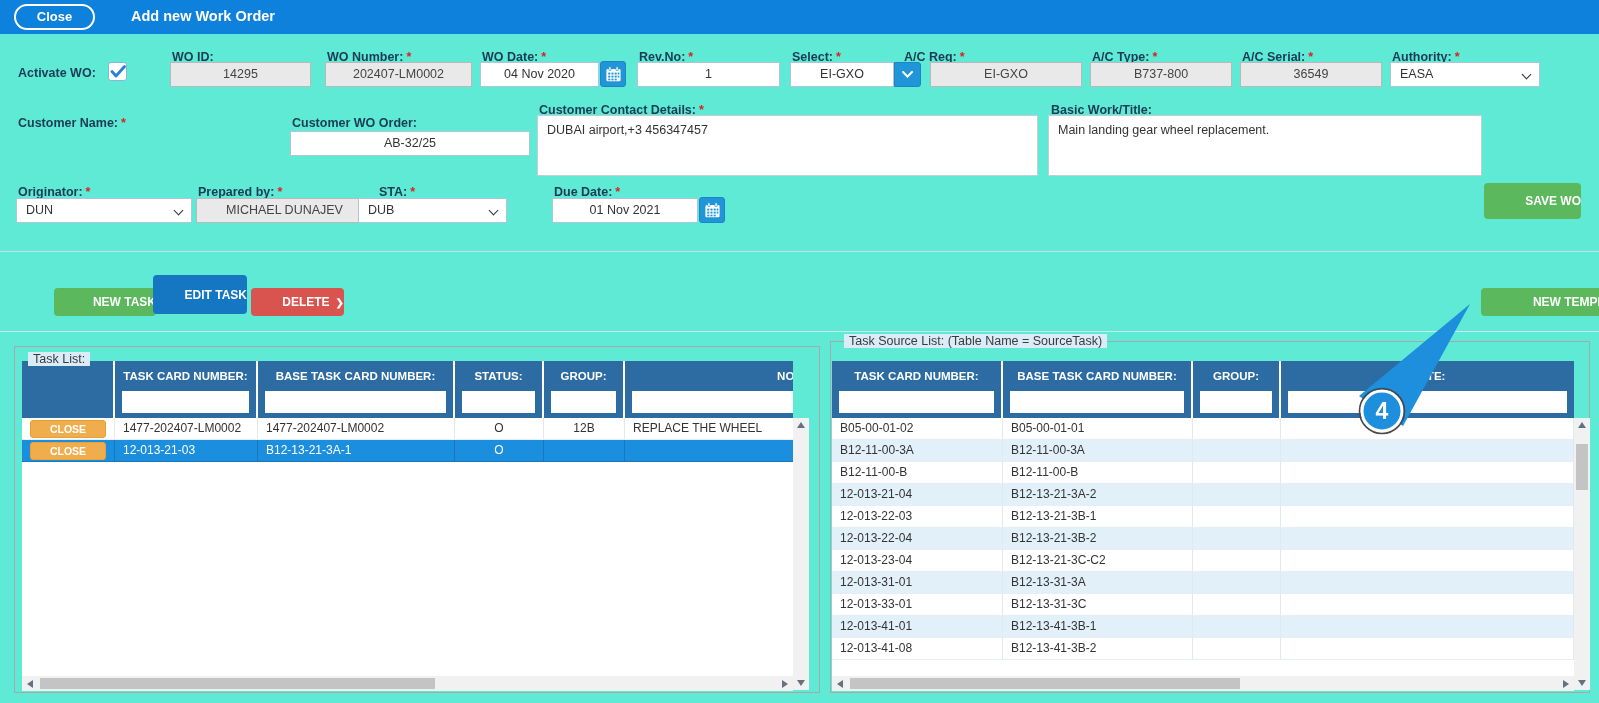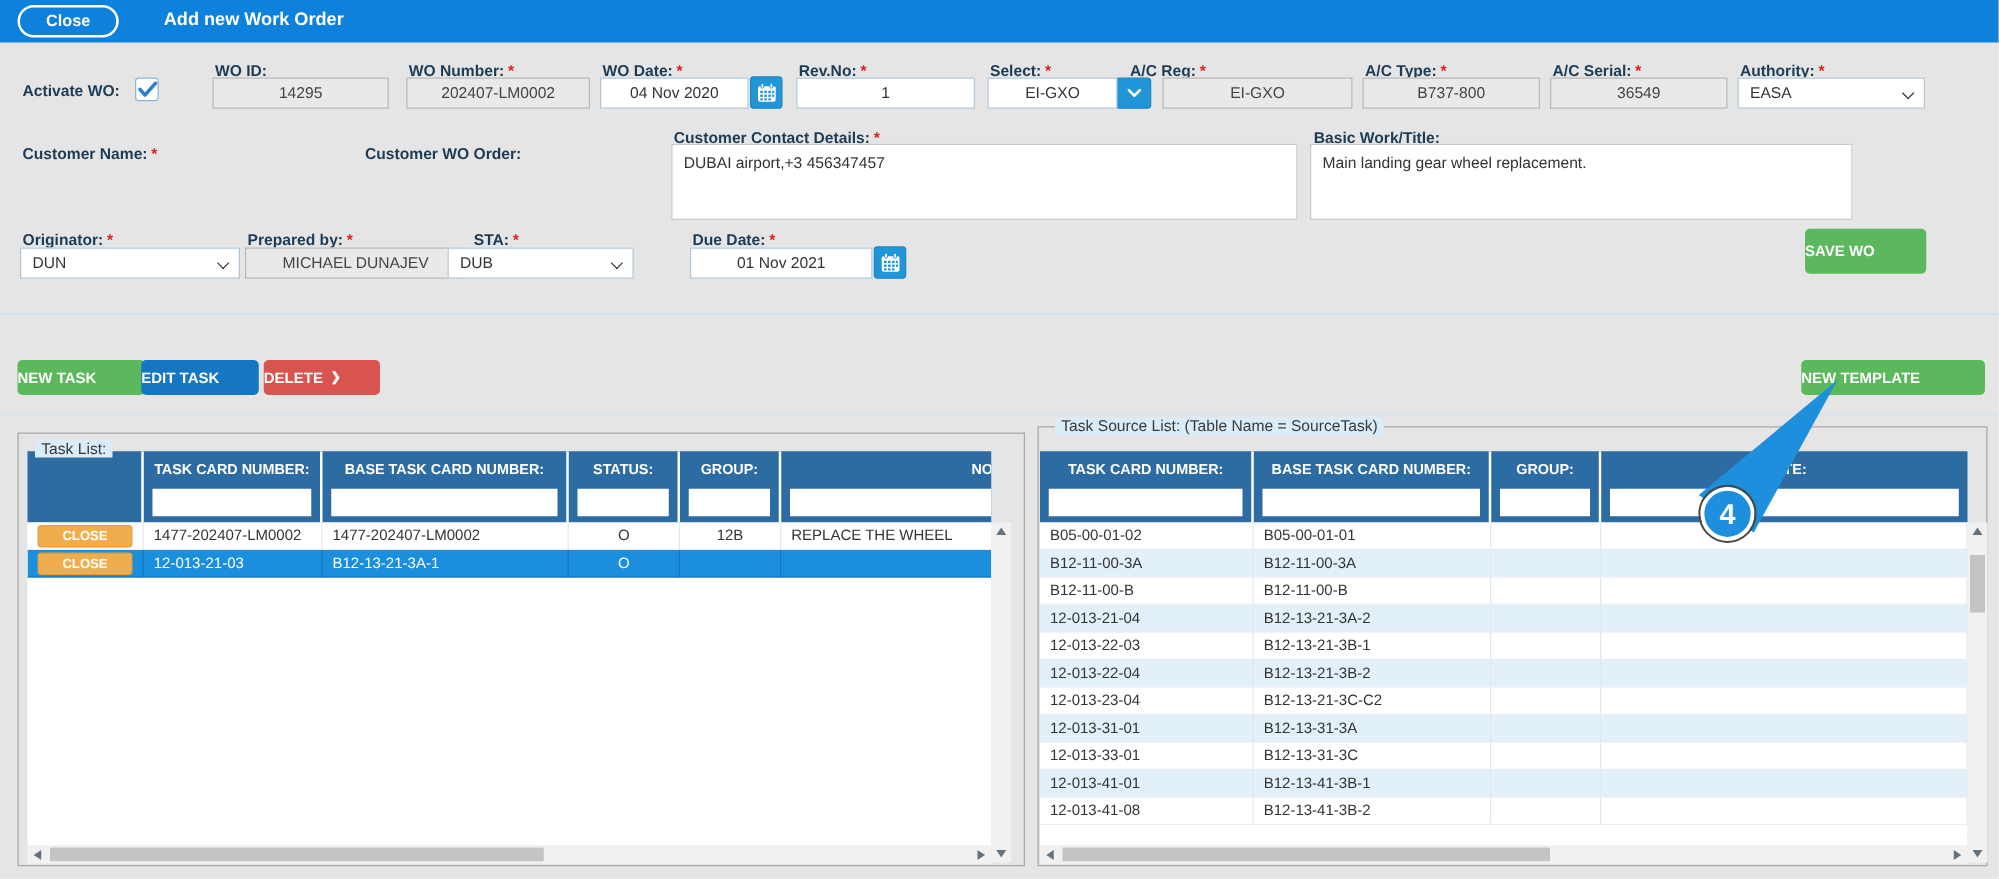--- a/index.html
+++ b/index.html
@@ -1,38 +1,38 @@
 <!DOCTYPE html>
 <html><head>
 <meta charset="utf-8">
 <style>
   * { margin:0; padding:0; box-sizing:border-box; }
   body { font-family:"Liberation Sans", sans-serif; }
-  .page { position:relative; width:1599px; height:703px; background:#e5e5e5; overflow:hidden; font-family:"Liberation Sans", sans-serif; }
+  .page { position:relative; width:1599px; height:703px; background:#5eead4; overflow:hidden; font-family:"Liberation Sans", sans-serif; }
 
   
   .topbar { position:absolute; left:0; top:0; width:1599px; height:34px; background:#0d81dc; }
   .btn-close { position:absolute; left:14px; top:4px; width:81px; height:26px; border:2px solid #fff; border-radius:13px; background:transparent; color:#fff; font-size:13px; font-weight:bold; text-align:center; line-height:22px; cursor:pointer; }
   .apptitle { position:absolute; left:131px; top:8px; color:#fff; font-size:14.5px; font-weight:bold; }
 
   
   .lbl { position:absolute; font-size:12.5px; font-weight:bold; color:#1c3b55; white-space:nowrap; }
   .req { color:#e02020; margin-left:3px; font-weight:bold; }
   .inp { position:absolute; height:25px; background:#fff; border:1px solid #aec6d8; font-size:12.5px; color:#333; text-align:center; line-height:23px; overflow:hidden; white-space:nowrap; }
   .ro  { background:#e9e9e9; border-color:#b9b9b9; color:#444; }
   .sel { text-align:left; padding-left:9px; }
   .caret { position:absolute; right:9px; top:8px; width:7px; height:7px; border-right:1.7px solid #333; border-bottom:1.7px solid #333; transform:rotate(45deg); }
   .ta { position:absolute; background:#fff; border:1px solid #c3cdd4; font-size:12.5px; color:#333; padding:6px 9px; line-height:1.35; overflow:hidden; text-align:left; }
   .calbtn { position:absolute; width:26px; height:26px; background:#2095d8; border:1px solid #1b86c4; border-radius:3px; display:flex; align-items:center; justify-content:center; cursor:pointer; }
   .combobtn { position:absolute; width:27px; height:25px; background:#2095d8; border:1px solid #1b86c4; border-radius:0 3px 3px 0; display:flex; align-items:center; justify-content:center; cursor:pointer; }
   .checkbox { position:absolute; left:108px; top:62px; width:19px; height:19px; background:#fff; border:1px solid #8ab6d8; border-radius:3px; display:flex; align-items:center; justify-content:center; cursor:pointer; }
   .hline { position:absolute; left:0; width:1599px; height:1px; }
 
   
-  .btn { position:absolute; border:none; border-radius:4px; color:#fff; font-weight:bold; font-size:12px; font-family:"Liberation Sans",sans-serif; display:flex; align-items:center; justify-content:flex-start; gap:6px; cursor:pointer; }
+  .btn { position:absolute; border:none; border-radius:4px; color:#fff; font-weight:bold; font-size:12px; font-family:"Liberation Sans",sans-serif; display:flex; align-items:center; justify-content:flex-end; gap:6px; cursor:pointer;margin-left:40px; }
   .green { background:#5cb85c; }
   .bblue { background:#1576c2; }
   .bred  { background:#d9534f; }
 
   
   .fset { position:absolute; border:1px solid #a8a8a8; }
   .flegend { position:absolute; font-size:12.5px; color:#3a3a3a; background:#d9ecf8; padding:0 5px; z-index:2; }
 
   
   .thead { position:absolute; background:#2d6ca3; display:flex; overflow:hidden; }
@@ -128,20 +128,21 @@
 
   <div class="lbl" style="left:1242px;top:50px;"><span>A/C Serial:</span><span class="req">*</span></div>
   <div class="inp ro" style="left:1240px;top:62px;width:142px;">36549</div>
 
   <div class="lbl" style="left:1392px;top:50px;"><span>Authority:</span><span class="req">*</span></div>
   <div class="inp sel" style="left:1390px;top:62px;width:150px;"><span>EASA</span><span class="caret"></span></div>
 
   <div class="lbl" style="left:18px;top:116px;"><span>Customer Name:</span><span class="req">*</span></div>
 
   <div class="lbl" style="left:292px;top:116px;"><span>Customer WO Order:</span><span class="req"></span></div>
+  <div class="inp" style="left:290px;top:131px;width:240px;">AB-32/25</div>
 
   <div class="lbl" style="left:539px;top:103px;"><span>Customer Contact Details:</span><span class="req">*</span></div>
   <div class="ta" style="left:537px;top:115px;width:501px;height:61px;">DUBAI airport,+3 456347457</div>
 
   <div class="lbl" style="left:1051px;top:103px;"><span>Basic Work/Title:</span><span class="req"></span></div>
   <div class="ta" style="left:1048px;top:115px;width:434px;height:61px;">Main landing gear wheel replacement.</div>
 
   <div class="lbl" style="left:18px;top:185px;"><span>Originator:</span><span class="req">*</span></div>
   <div class="inp sel" style="left:16px;top:198px;width:176px;"><span>DUN</span><span class="caret"></span></div>
 
@@ -177,21 +178,21 @@
   <div class="btn green" style="left:1444px;top:183px;width:97px;height:36px;">
       <span>SAVE WO</span>
     </div>
 
   <div class="hline" style="top:251px;background:#c7deee;"></div>
   <div class="hline" style="top:331px;background:#cde4f3;"></div>
 
   <div class="btn green" style="left:14px;top:288px;width:102px;height:28px;">
       <span>NEW TASK</span>
     </div>
-  <div class="btn bblue" style="left:113px;top:288px;width:94px;height:28px;">
+  <div class="btn bblue" style="left:113px;top:275px;width:94px;height:39px;">
       <span>EDIT TASK</span>
     </div>
   <div class="btn bred" style="left:211px;top:288px;width:93px;height:28px;">
       <span>DELETE</span>
       <span style="font-size:10px;">❯</span>
     </div>
   <div class="btn green" style="left:1441px;top:288px;width:147px;height:28px;">
       <span>NEW TEMPLATE</span>
     </div>
 

